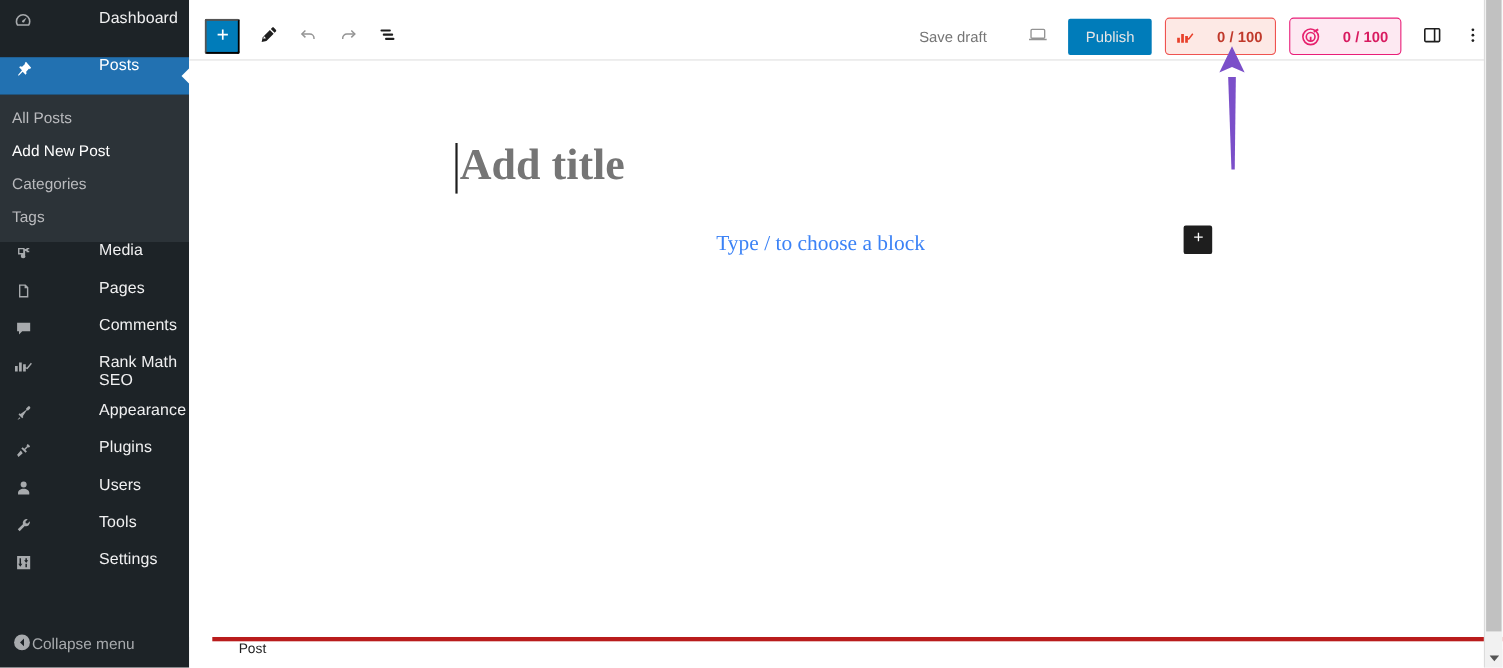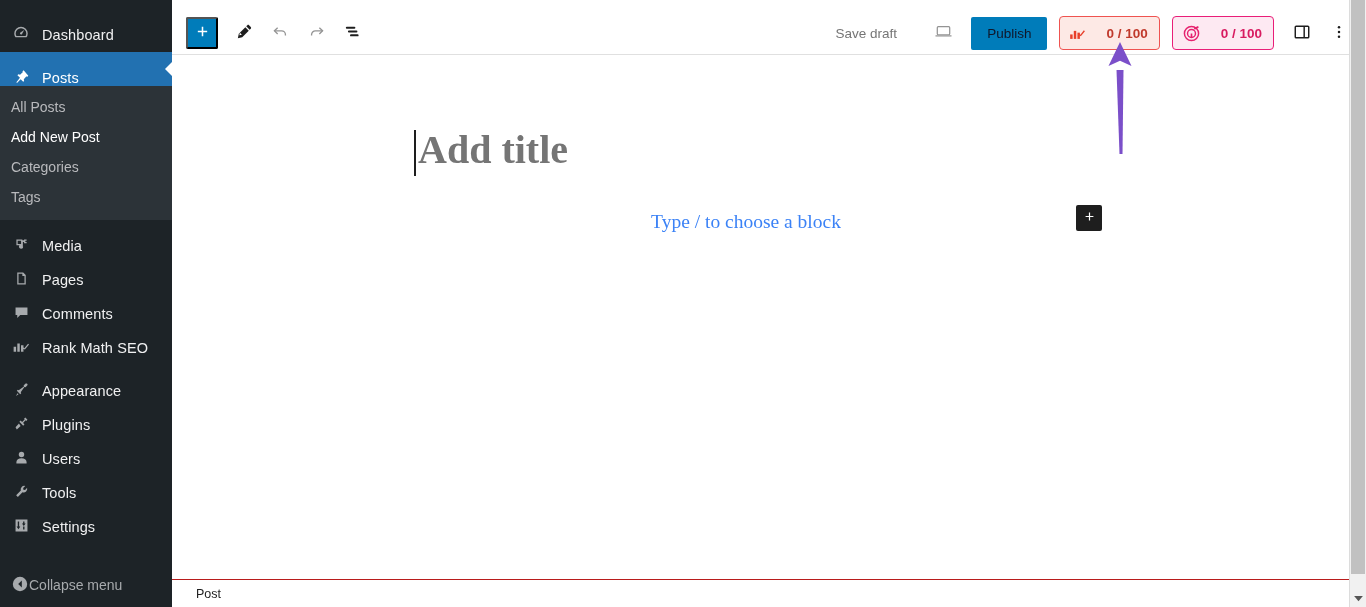--- a/index.html
+++ b/index.html
@@ -16,26 +16,27 @@
   
   .adminmenu {
     width: 172px; height: 607px;
     background: #1d2327;
     color: #c3c4c7;
     flex: 0 0 172px;
     position: relative;
     overflow: hidden;
   }
   .menu-top {
-    display: flex; align-items: flex-end;
+    display: flex; align-items: flex-start;
     height: 34px;
     padding: 0 0 0 11px;
     font-size: 14px;
     color: #f0f0f1;
     position: relative;
+    gap: 48px;
   }
   .menu-top .mlabel { margin-left: 11px; font-size: 14.5px; letter-spacing: .1px; }
   .menu-top.first { margin-top: 9px; }
   .menu-top .ico {
     width: 20px; height: 20px;
     display: inline-flex; align-items: center; justify-content: center;
     color: #a7aaad;
     flex: 0 0 20px;
   }
   .menu-top.current {
@@ -118,21 +119,21 @@
   }
   .preview-btn {
     width: 36px; height: 36px;
     display: inline-flex; align-items: center; justify-content: center;
     background: transparent; border: none; cursor: pointer;
     color: #949494;
     margin: 0 10px 0 16px;
   }
   .publish-btn {
     background: #007cba;
-    color: #0f172a;
+    color: #e5e5e5;
     border: none;
     height: 33px;
     padding: 0 16px;
     font-size: 13.5px;
     border-radius: 2px;
     cursor: pointer;
     font-family: "Liberation Sans", sans-serif;
   }
   .score-badge {
     height: 34px;
@@ -211,24 +212,25 @@
     color: #fff;
     display: flex; align-items: center; justify-content: center;
     border-radius: 2px;
     cursor: pointer;
   }
 
   
   .edit-footer {
     height: 28px;
     flex: 0 0 28px;
-    border-top: 1px solid #b91c1c;
-    display: flex; align-items: center;
+    border-top: 4px solid #b91c1c;
+    display: flex; align-items: flex-start;
     padding-left: 24px;
     background: #fff;
+    margin-left: 21px;
   }
   .bc-item { font-size: 12.5px; color: #1e1e1e; }
 
   
   .annot-arrow {
     position: absolute;
     left: 1095px; top: 40px;
     width: 50px; height: 116px;
     pointer-events: none;
     z-index: 40;

